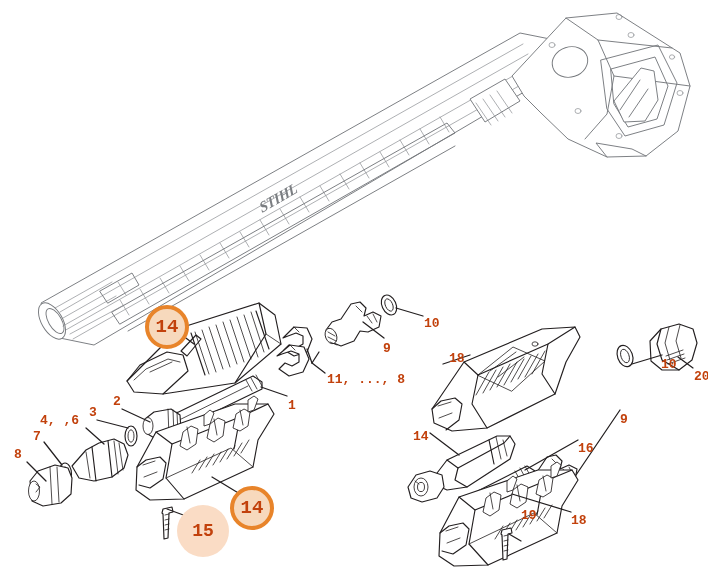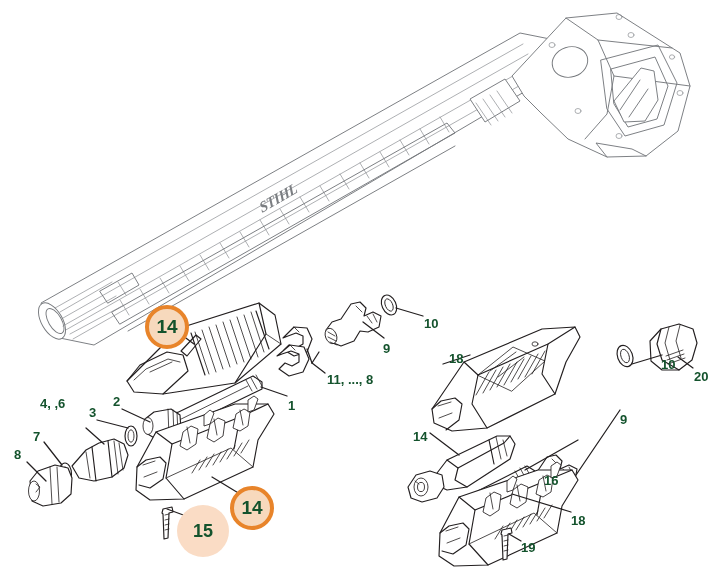--- a/index.html
+++ b/index.html
@@ -6,23 +6,23 @@
   html,body{margin:0;padding:0;background:#ffffff;}
   body{
     font-family:"Liberation Sans", sans-serif;
     width:708px;height:570px;overflow:hidden;position:relative;
   }
   #stage{position:relative;width:708px;height:570px;background:#fff;}
   #art{position:absolute;left:0;top:0;width:708px;height:570px;}
   .callout{
     position:absolute;
     display:flex;align-items:center;justify-content:center;
-    font-family:Liberation Sans, sans-serif;
+    font-family:Liberation Mono, monospace;
     font-weight:bold;
-    color:#14532d;
+    color:#c2410c;
     pointer-events:auto;
   }
   .callout.plain{font-size:13px;letter-spacing:0px;}
   .callout.hi-ring{
     border-radius:50%;
     box-sizing:border-box;
   }
   .callout.hi-soft{
     border-radius:50%;
   }
@@ -435,33 +435,33 @@
 
       <path class="lead" d="M186,516 L167,509"></path>
     </g>
 
     </g>
   </svg>
 
   <div id="callout-layer">
       <div class="callout plain" style="left: 14px; top: 447px; width: auto; height: auto; white-space: nowrap;">8</div>
       <div class="callout plain" style="left: 33px; top: 429px; width: auto; height: auto; white-space: nowrap;">7</div>
-      <div class="callout plain" style="left: 40px; top: 396px; width: auto; height: auto; white-space: nowrap;">4, ,6</div>
+      <div class="callout plain" style="left: 40px; top: 413px; width: auto; height: auto; white-space: nowrap;">4, ,6</div>
       <div class="callout plain" style="left: 89px; top: 405px; width: auto; height: auto; white-space: nowrap;">3</div>
       <div class="callout plain" style="left: 113px; top: 394px; width: auto; height: auto; white-space: nowrap;">2</div>
       <div class="callout hi-ring" style="left: 145px; top: 305px; width: 44px; height: 44px; border: 4px solid rgb(232, 132, 42); background: rgb(247, 217, 189); font-size: 19px;">14</div>
       <div class="callout plain" style="left: 288px; top: 398px; width: auto; height: auto; white-space: nowrap;">1</div>
       <div class="callout plain" style="left: 327px; top: 372px; width: auto; height: auto; white-space: nowrap;">11, ..., 8</div>
       <div class="callout plain" style="left: 383px; top: 341px; width: auto; height: auto; white-space: nowrap;">9</div>
       <div class="callout plain" style="left: 424px; top: 316px; width: auto; height: auto; white-space: nowrap;">10</div>
       <div class="callout plain" style="left: 449px; top: 351px; width: auto; height: auto; white-space: nowrap;">18</div>
       <div class="callout plain" style="left: 661px; top: 357px; width: auto; height: auto; white-space: nowrap;">10</div>
       <div class="callout plain" style="left: 694px; top: 369px; width: auto; height: auto; white-space: nowrap;">20</div>
       <div class="callout plain" style="left: 620px; top: 412px; width: auto; height: auto; white-space: nowrap;">9</div>
-      <div class="callout plain" style="left: 544px; top: 441px; width: auto; height: auto; white-space: nowrap; margin-top: 32px;">16</div>
+      <div class="callout plain" style="left: 578px; top: 441px; width: auto; height: auto; white-space: nowrap;">16</div>
       <div class="callout plain" style="left: 413px; top: 429px; width: auto; height: auto; white-space: nowrap;">14</div>
       <div class="callout plain" style="left: 571px; top: 513px; width: auto; height: auto; white-space: nowrap;">18</div>
-      <div class="callout plain" style="left: 521px; top: 540px; width: auto; height: auto; white-space: nowrap;">19</div>
+      <div class="callout plain" style="left: 521px; top: 508px; width: auto; height: auto; white-space: nowrap;">19</div>
       <div class="callout hi-ring" style="left: 230px; top: 486px; width: 44px; height: 44px; border: 4px solid rgb(232, 132, 42); background: rgb(247, 217, 189); font-size: 19px;">14</div>
       <div class="callout hi-soft" style="left: 177px; top: 505px; width: 52px; height: 52px; background: rgb(250, 220, 197); font-size: 18px;">15</div>
     </div>
 
 </div>
 
 </body></html>

